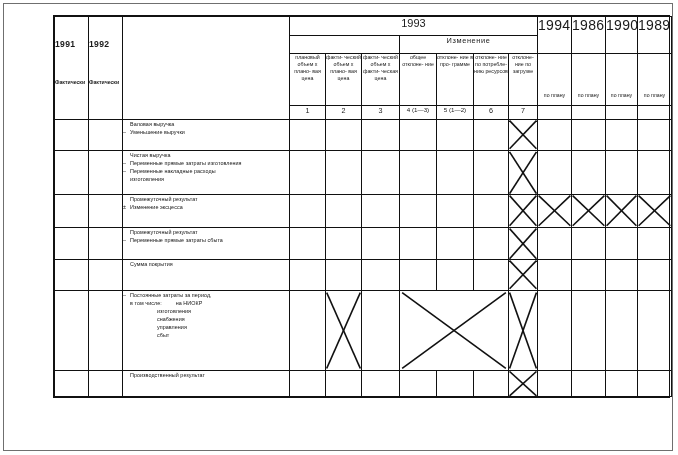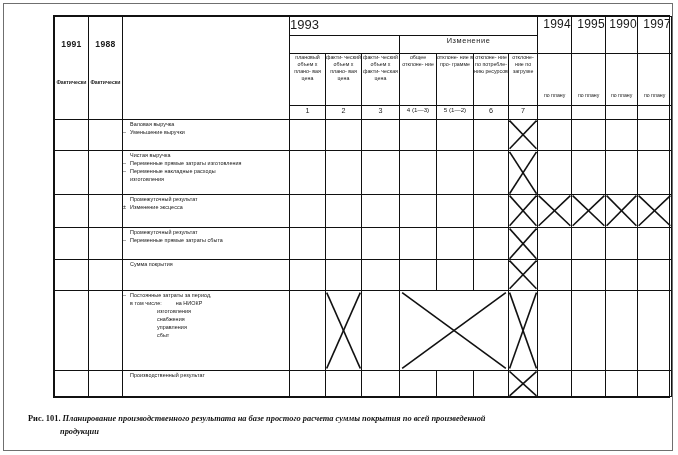--- a/index.html
+++ b/index.html
@@ -17,43 +17,43 @@
   #plan-table{
     position:absolute;left:49px;top:11px;width:617px;height:383px;
     box-sizing:border-box;border:1.4px solid #111;background:#fff;
   }
   .tbl{border-collapse:collapse;width:100%;height:100%;table-layout:fixed;}
   .tbl td,.tbl th{
     border:1px solid #111;padding:0;margin:0;vertical-align:top;
     font-weight:normal;
   }
   .hd-year{
-    font-size:12px;font-weight:bold;text-align:right;vertical-align:middle;
+    font-size:14px;font-weight:bold;text-align:left;vertical-align:middle;
     letter-spacing:.3px;
   }
   .hd-1993{
-    font-size:13px;font-weight:bold;text-align:left;vertical-align:middle;
+    font-size:11px;font-weight:bold;text-align:center;vertical-align:middle;
   }
   .hd-dev{
     font-size:7.4px;font-weight:bold;text-align:center;vertical-align:middle;
     letter-spacing:.6px;
   }
   .hd-sub{
     font-size:5.3px;text-align:center;line-height:1.3;font-weight:bold;
   }
   .hd-num{
     font-size:7.2px;text-align:center;font-weight:bold;vertical-align:bottom;
     padding-bottom:1px;
   }
   .yr-lbl{
     font-size:5.2px;text-align:center;line-height:1.35;font-weight:bold;
   }
   
   .col-lead{
-    text-align:center;vertical-align:top;position:relative;
+    vertical-align:top;position:relative;
   }
   .col-lead .y{
     position:absolute;left:0;right:0;top:22px;font-size:8.6px;font-weight:bold;
     letter-spacing:.3px;
   }
   .col-lead .f{
     position:absolute;left:0;right:0;top:62px;font-size:5.2px;font-weight:bold;
     line-height:1.3;
   }
   
@@ -100,31 +100,31 @@
           <col style="width:34px">
       </colgroup>
       <tbody>
 
       <tr>
         <td rowspan="4" class="col-lead">
           <span class="y">1991</span>
           <span class="f">Фактически</span>
         </td>
         <td rowspan="4" class="col-lead">
-          <span class="y">1988</span>
+          <span class="y">1992</span>
           <span class="f">Фактически</span>
         </td>
         <td rowspan="4"></td>
 
         <td colspan="7" class="hd-1993" style="height:18px">1993</td>
 
         <td rowspan="2" class="hd-year">1994</td>
-        <td rowspan="2" class="hd-year">1995</td>
+        <td rowspan="2" class="hd-year">1986</td>
         <td rowspan="2" class="hd-year">1990</td>
-        <td rowspan="2" class="hd-year">1997</td>
+        <td rowspan="2" class="hd-year">1989</td>
       </tr>
 
       <tr>
         <td colspan="3" style="height:17px"></td>
         <td colspan="4" class="hd-dev">Изменение</td>
       </tr>
 
       <tr>
         <td class="hd-sub" style="height:50px">
           <span class="ln">плановый</span>
@@ -401,19 +401,14 @@
             </td>
             <td></td>
             <td></td>
             <td></td>
             <td></td>
           </tr>
         </tbody>
     </table>
   </div>
 
-  <div id="caption">
-    <span class="fig">Рис. 101.</span>
-    <span class="txt">Планирование производственного результата на базе  простого расчета  суммы покрытия  по всей произведенной</span>
-    <span class="txt2">продукции</span>
-  </div>
 
 </div>
 
 </body></html>

